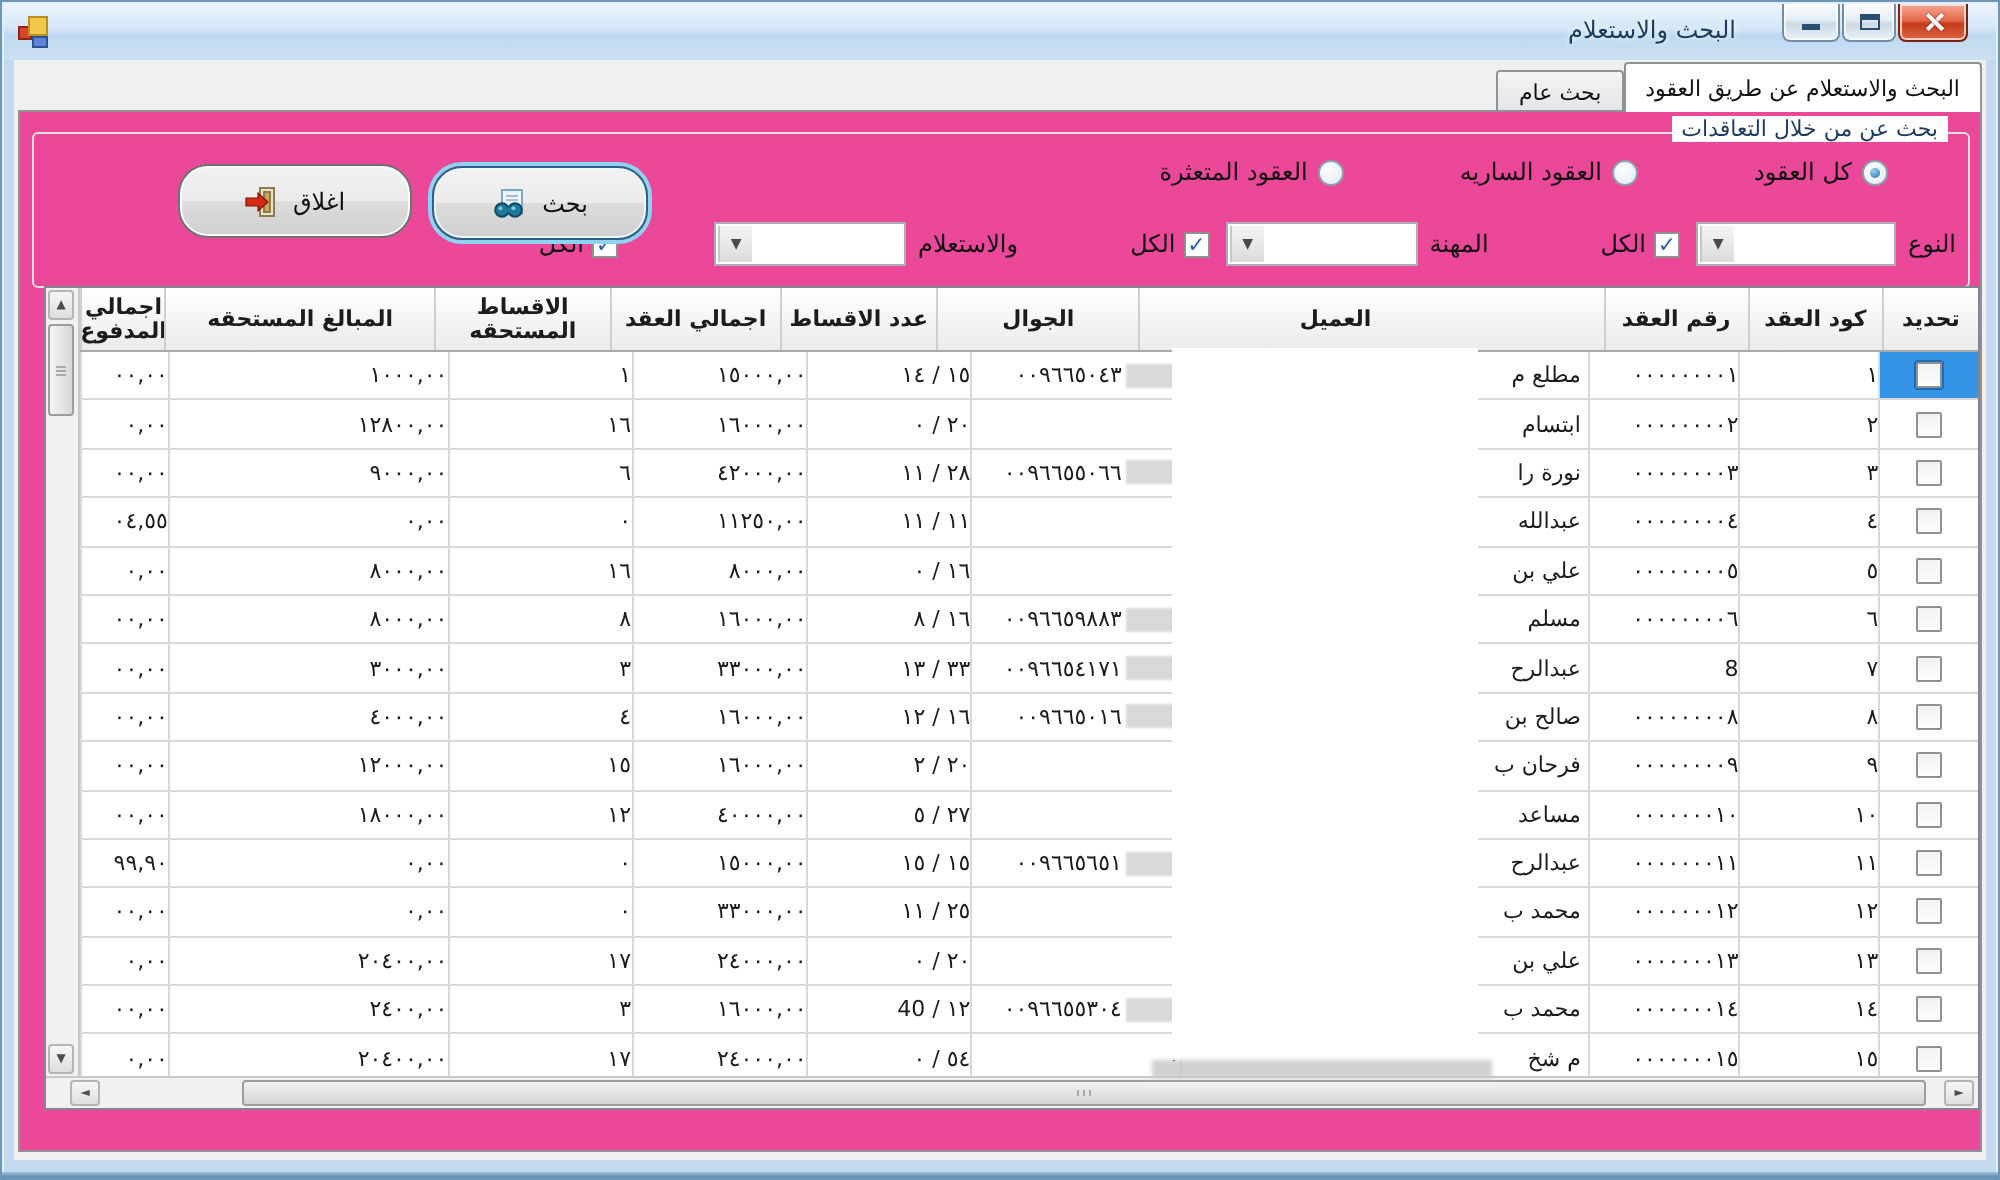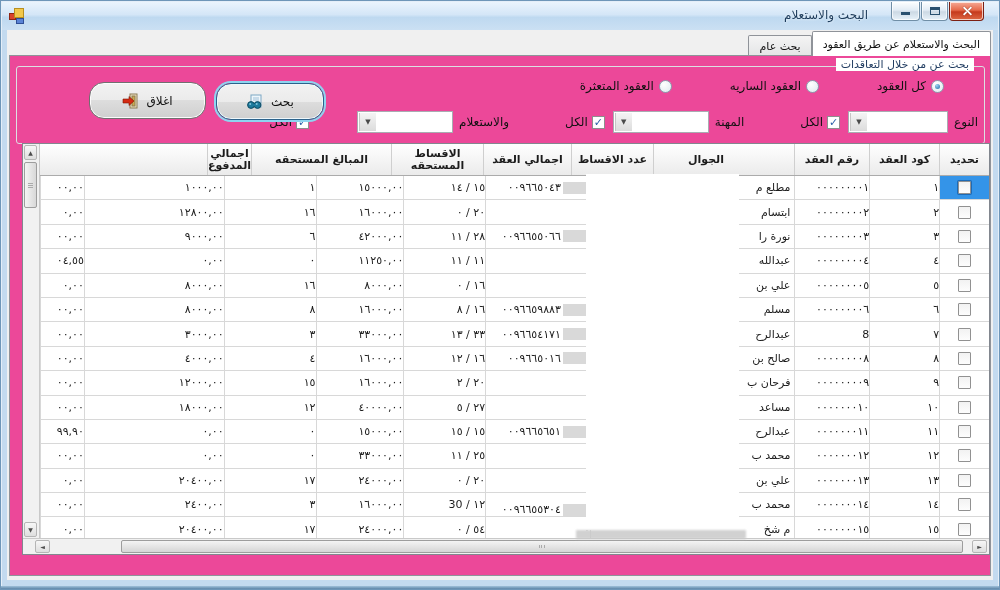--- a/index.html
+++ b/index.html
@@ -234,20 +234,21 @@
           <div class="vs-up">▲</div>
           <div class="vs-thumb"></div>
           <div class="vs-down">▼</div>
         </div>
 
         <div class="cols">
           <div class="ghead" id="grid-header">
               <div class="h h-select" style="width: 50px;">تحديد</div>
               <div class="h h-code" style="width: 70px;">كود العقد</div>
               <div class="h h-number" style="width: 75px; margin-left: 36px;">رقم العقد</div>
+              <div class="h h-client" style="width: 205px;">العميل</div>
               <div class="h h-mobile" style="width: 105px;">الجوال</div>
               <div class="h h-installments" style="width: 82px;">عدد الاقساط</div>
               <div class="h h-total" style="width: 88px;">اجمالي العقد</div>
               <div class="h h-due_installments" style="width: 92px;">الاقساط المستحقه</div>
               <div class="h h-due_amounts" style="width: 140px;">المبالغ المستحقه</div>
               <div class="h h-total_paid" style="width: 44px;">اجمالي المدفوع</div>
             </div>
           <div class="grows" id="grid-rows">
               <div class="grow">
                 <div class="cell c-select cur" style="width: 50px;">
@@ -463,25 +464,25 @@
                 <div class="cell c-due_amounts num" style="width: 140px; padding-left: 40px; justify-content: flex-end; padding-right: 0px; direction: ltr;">٢٠٤٠٠,٠٠</div>
                 <div class="cell c-total_paid num" style="width: 44px; padding-left: 14px; justify-content: flex-end; padding-right: 0px; direction: ltr;">٠,٠٠</div>
               </div>
               <div class="grow">
                 <div class="cell c-select" style="width: 50px;">
                   <span class="cb"></span>
                 </div>
                 <div class="cell c-code num" style="width: 70px; padding-left: 12px; justify-content: flex-end; padding-right: 0px; direction: ltr;">١٤</div>
                 <div class="cell c-number num" style="width: 75px; padding-left: 8px; justify-content: flex-end; padding-right: 0px; direction: ltr;">٠٠٠٠٠٠٠١٤</div>
                 <div class="cell c-client" style="width: 205px;">محمد ب</div>
-                <div class="cell c-mobile num" style="width: 105px; padding-left: 8px; padding-right: 0px; direction: ltr; align-items: flex-end;">
+                <div class="cell c-mobile num" style="width: 105px; padding-left: 8px; padding-right: 0px; direction: ltr;">
                   <span>٠٠٩٦٦٥٥٣٠٤</span>
                   <span class="blur"></span>
                 </div>
-                <div class="cell c-installments num" style="width: 82px; padding-left: 10px; justify-content: flex-end; padding-right: 0px; direction: ltr;">30 / ١٢</div>
+                <div class="cell c-installments num" style="width: 82px; padding-left: 10px; justify-content: flex-end; padding-right: 0px; direction: ltr;">40 / ١٢</div>
                 <div class="cell c-total num" style="width: 88px; padding-left: 8px; justify-content: flex-end; padding-right: 0px; direction: ltr;">١٦٠٠٠,٠٠</div>
                 <div class="cell c-due_installments num" style="width: 92px; padding-left: 22px; justify-content: flex-end; padding-right: 0px; direction: ltr;">٣</div>
                 <div class="cell c-due_amounts num" style="width: 140px; padding-left: 40px; justify-content: flex-end; padding-right: 0px; direction: ltr;">٢٤٠٠,٠٠</div>
                 <div class="cell c-total_paid num" style="width: 44px; padding-left: 14px; justify-content: flex-end; padding-right: 0px; direction: ltr;">٠٠,٠٠</div>
               </div>
               <div class="grow">
                 <div class="cell c-select" style="width: 50px;">
                   <span class="cb"></span>
                 </div>
                 <div class="cell c-code num" style="width: 70px; padding-left: 12px; justify-content: flex-end; padding-right: 0px; direction: ltr;">١٥</div>

